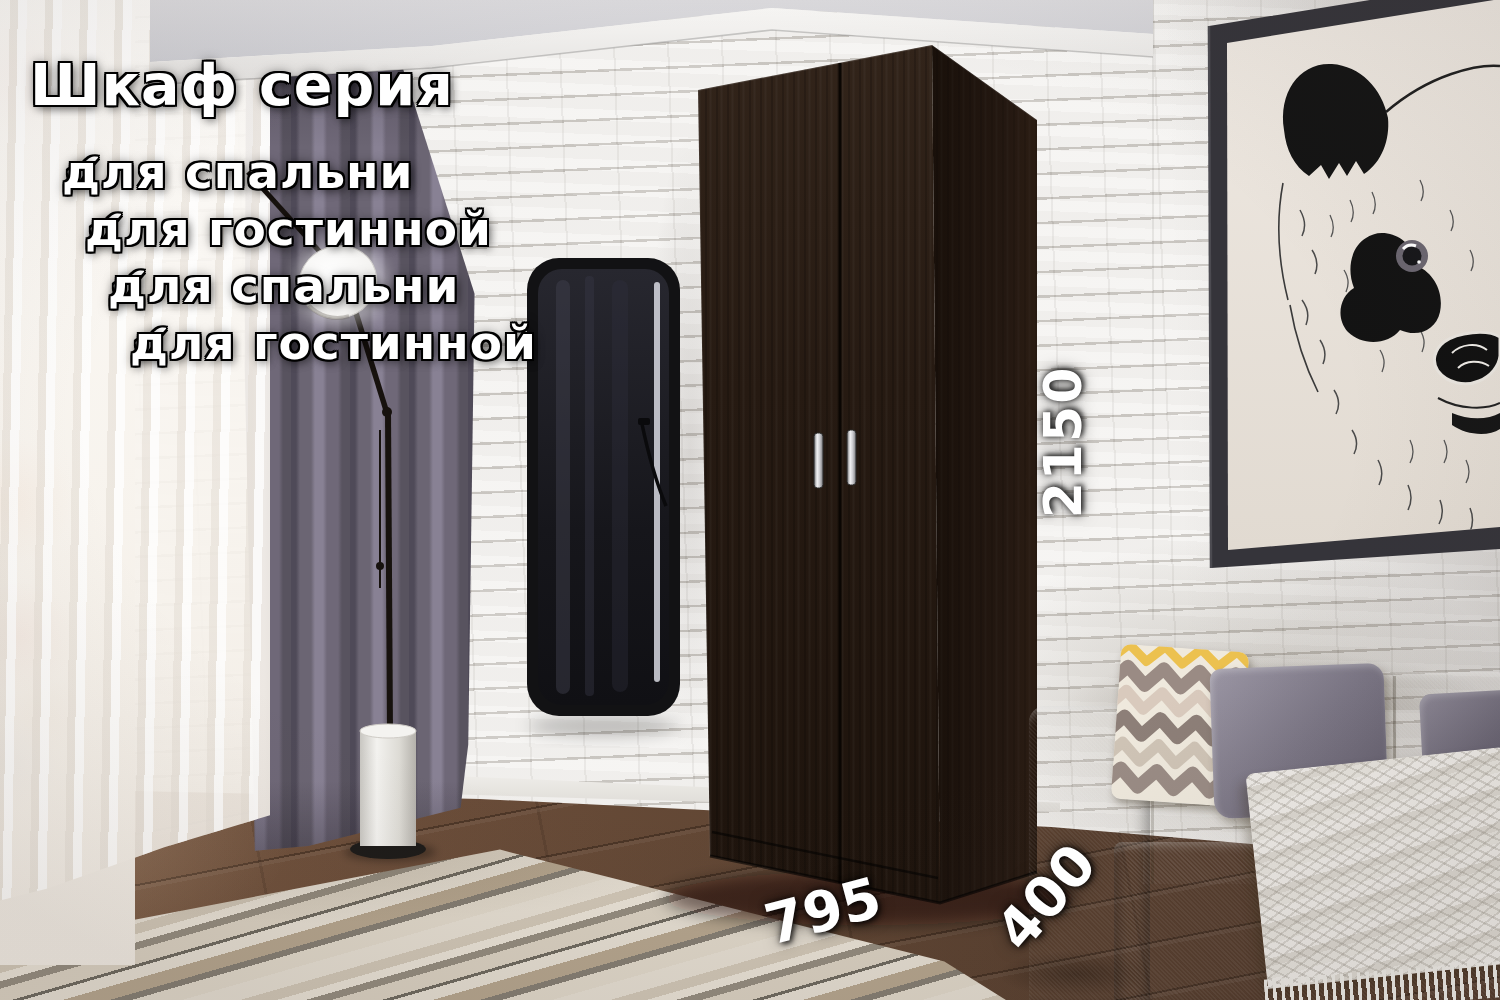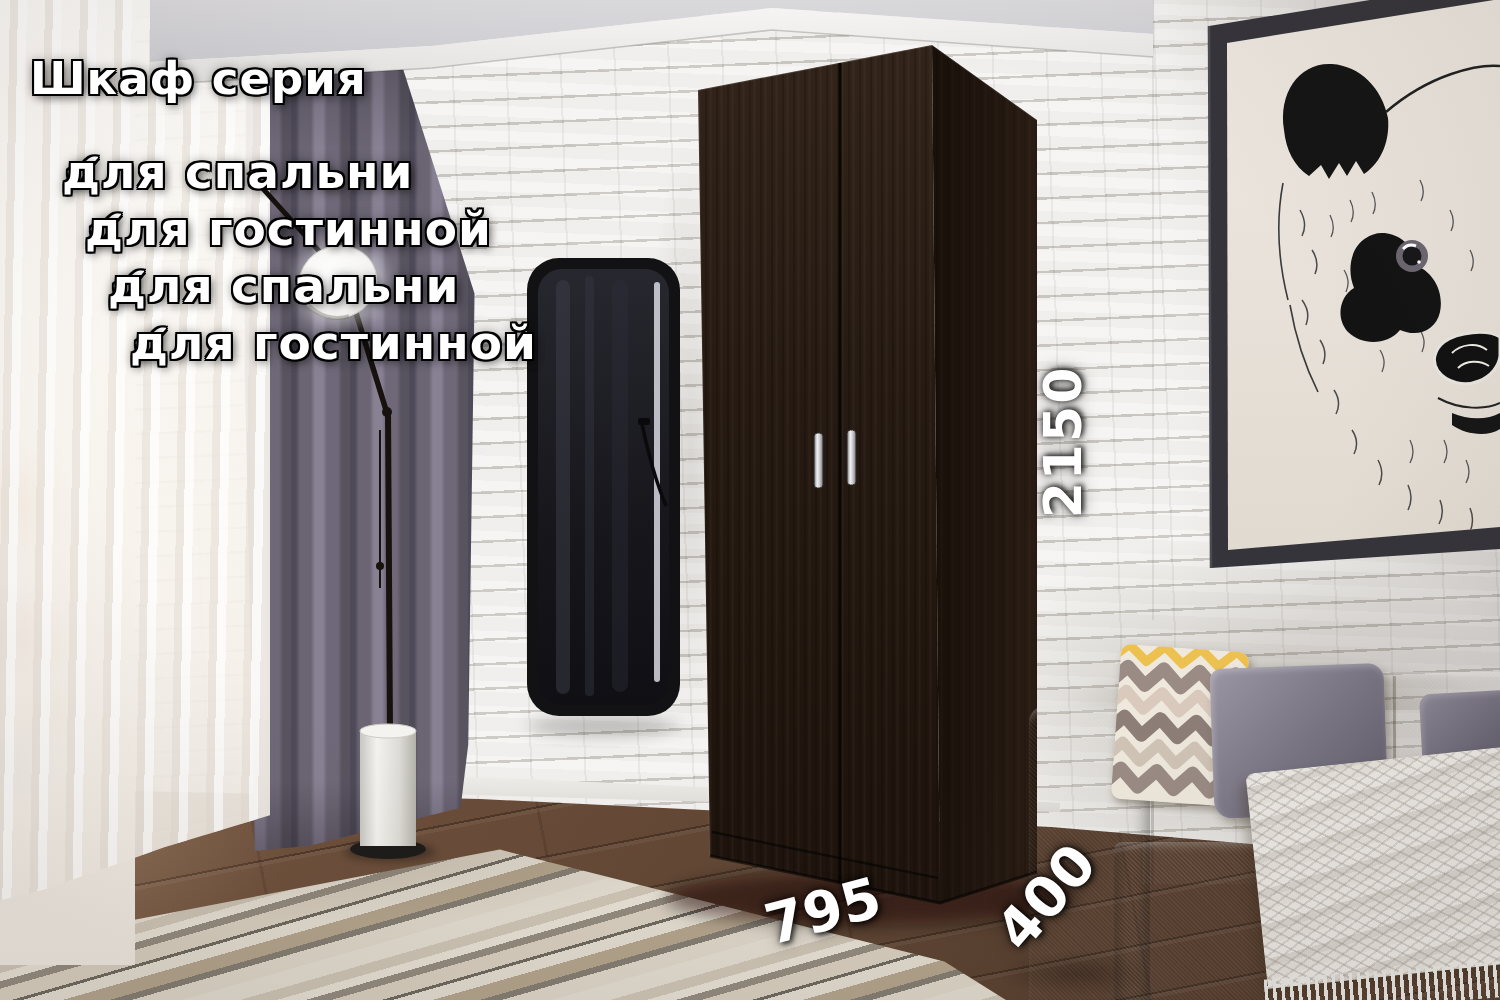--- a/index.html
+++ b/index.html
@@ -121,21 +121,21 @@
   .grade{inset:0;background:radial-gradient(ellipse 70% 65% at 48% 42%, rgba(0,0,0,0) 60%, rgba(58,48,42,.10) 100%);}
 
   
   .outlined{color:#fff;font-weight:700;white-space:nowrap;letter-spacing:1px;
     text-shadow:
       -2px -2px 0 #000, 2px -2px 0 #000, -2px 2px 0 #000, 2px 2px 0 #000,
       -2px 0 0 #000, 2px 0 0 #000, 0 -2px 0 #000, 0 2px 0 #000,
       0 0 12px rgba(0,0,0,.55), 3px 4px 8px rgba(0,0,0,.4);}
   .glow{color:#fff;font-weight:700;white-space:nowrap;
     text-shadow:0 0 6px rgba(0,0,0,.75), 0 0 16px rgba(0,0,0,.5), 2px 3px 5px rgba(0,0,0,.55);}
-  .title-prefix{left:30px;top:52px;font-size:45px;}
+  .title-prefix{left:30px;top:52px;font-size:57px;}
   .title-series{left:350px;top:26px;font-size:78px;letter-spacing:2px;}
   .feature{display:flex;align-items:flex-start;}
   .feature .check{font-size:50px;line-height:1;margin-right:4px;}
   .feature .label{font-size:47px;line-height:1.1;}
   .f0{left:62px;top:146px;} .f1{left:85px;top:203px;} .f2{left:108px;top:260px;} .f3{left:130px;top:317px;}
   .dim-height{left:1063px;top:442px;font-size:52px;transform:translate(-50%,-50%) rotate(-90deg);letter-spacing:2px;}
   .dim-width{left:823px;top:911px;font-size:56px;transform:translate(-50%,-50%) rotate(-15deg);}
   .dim-depth{left:1046px;top:897px;font-size:56px;transform:translate(-50%,-50%) rotate(-49deg);}
 </style>
 </head>

